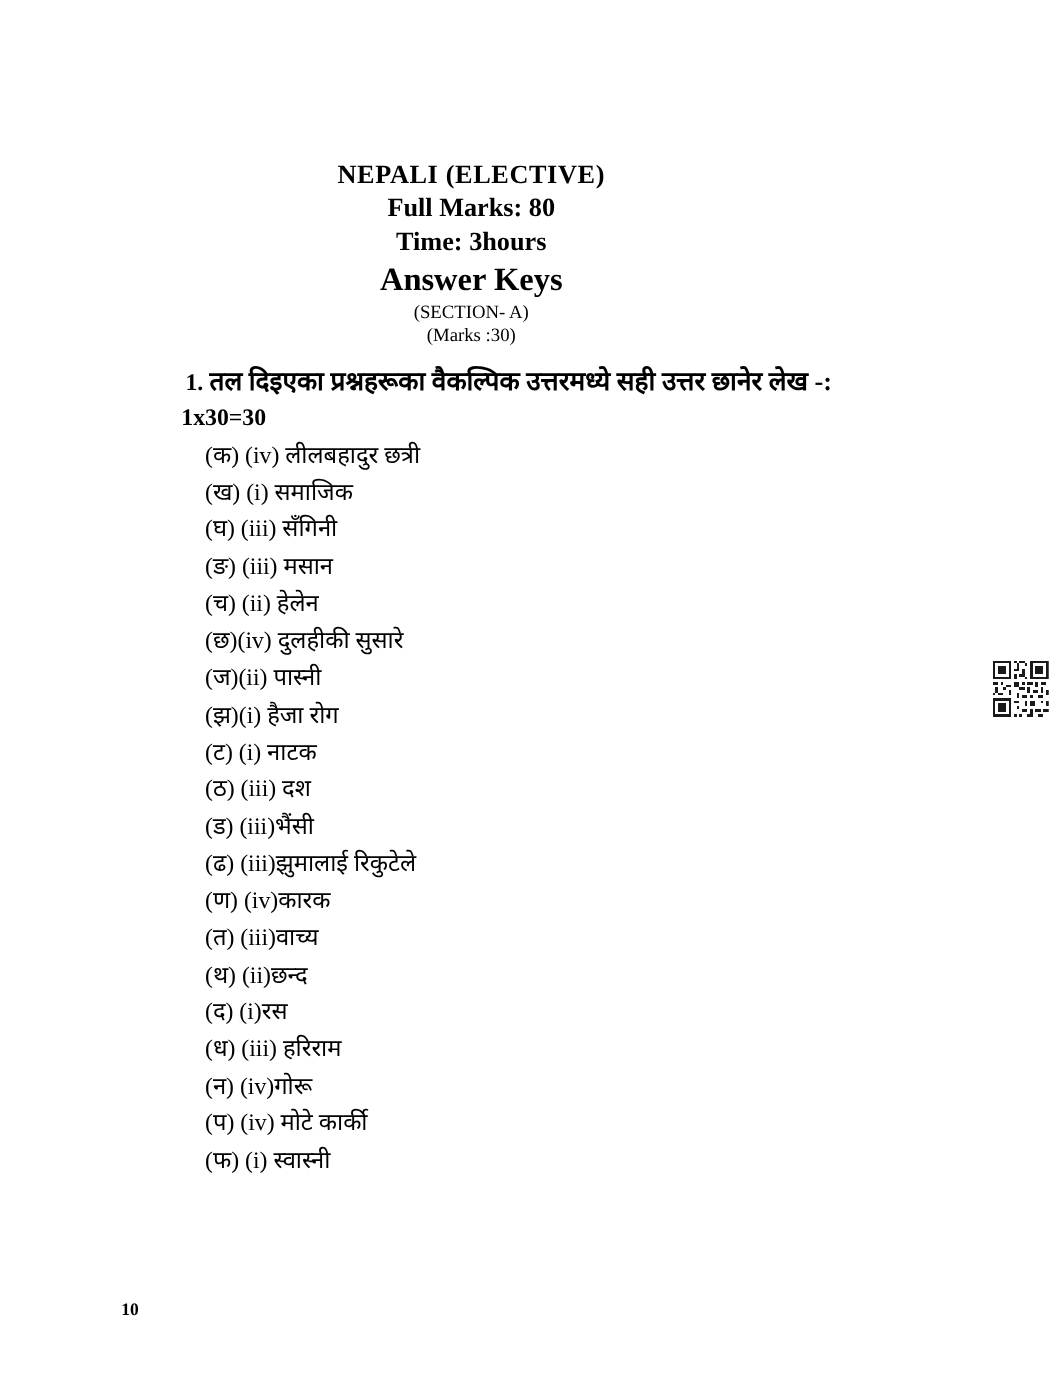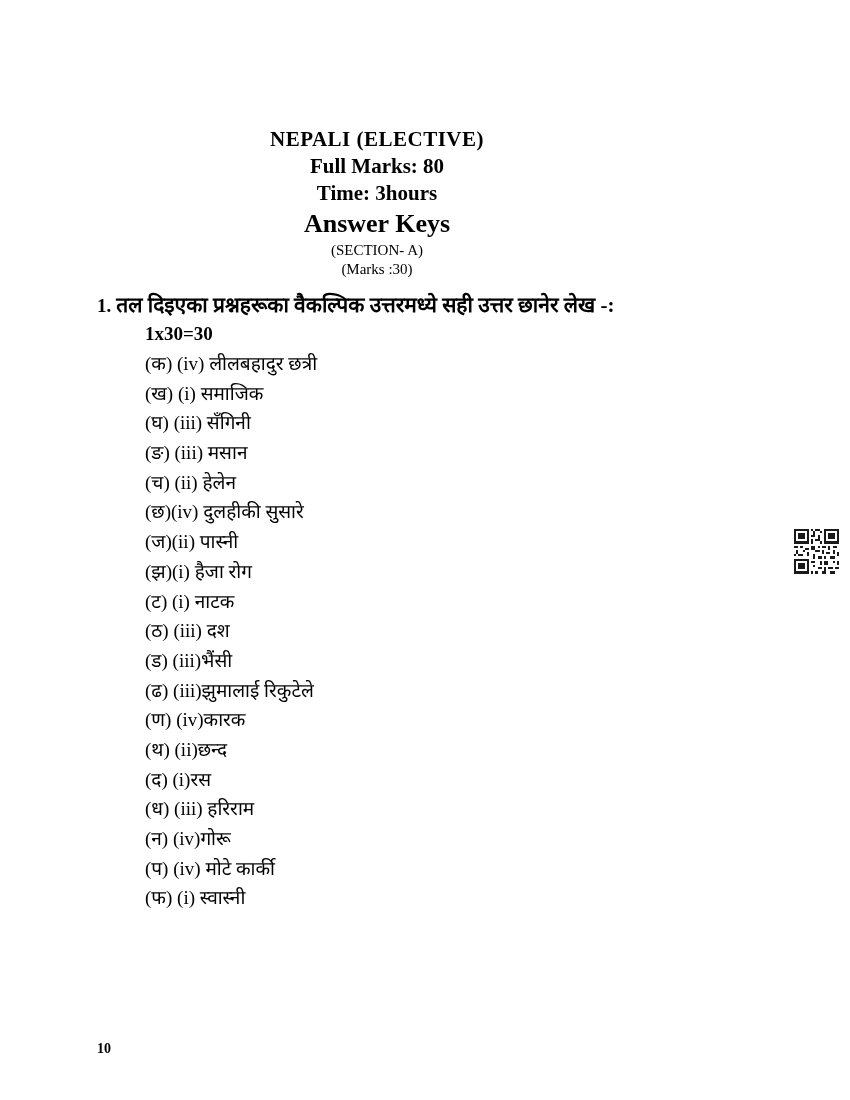--- a/index.html
+++ b/index.html
@@ -42,39 +42,41 @@
   }
   
   .content {
     position: absolute;
     top: 292px; left: 97px;
     width: 620px;
   }
   .question-line {
     font-size: 21px; font-weight: bold; line-height: 27px;
     white-space: nowrap;
+    text-align: center;
   }
   .question-line .qnum {
     font-size: 19px; font-weight: bold;
     margin-right: 5px;
   }
   .scheme {
     font-size: 19px; font-weight: bold; line-height: 25px;
     margin-left: 48px;
     margin-top: 2px;
   }
   .answers {
     margin-left: 48px;
     margin-top: 3px;
   }
   .answer-row {
     font-size: 19px; font-weight: normal;
     line-height: 29.7px;
     height: 29.7px;
     white-space: nowrap;
+    margin-left: 19px;
   }
   
   .qr {
     position: absolute;
     top: 527px; left: 794px;
     width: 45px; height: 48px;
   }
   .qr svg { width: 100%; height: 100%; shape-rendering: crispEdges; }
   
   .page-number {
@@ -112,20 +114,21 @@
       <div class="answer-row">(ङ) (iii)  मसान</div>
       <div class="answer-row">(च) (ii)  हेलेन</div>
       <div class="answer-row">(छ)(iv)  दुलहीकी सुसारे</div>
       <div class="answer-row">(ज)(ii)  पास्नी</div>
       <div class="answer-row">(झ)(i)  हैजा रोग</div>
       <div class="answer-row">(ट) (i)  नाटक</div>
       <div class="answer-row">(ठ) (iii) दश</div>
       <div class="answer-row">(ड) (iii)भैंसी</div>
       <div class="answer-row">(ढ) (iii)झुमालाई रिकुटेले</div>
       <div class="answer-row">(ण) (iv)कारक</div>
+      <div class="answer-row">(त) (iii)वाच्य</div>
       <div class="answer-row">(थ)  (ii)छन्द</div>
       <div class="answer-row">(द) (i)रस</div>
       <div class="answer-row">(ध) (iii) हरिराम</div>
       <div class="answer-row">(न) (iv)गोरू</div>
       <div class="answer-row">(प) (iv) मोटे कार्की</div>
       <div class="answer-row">(फ) (i) स्वास्नी</div>
     </div>
   </div>
 
   <div class="qr">

